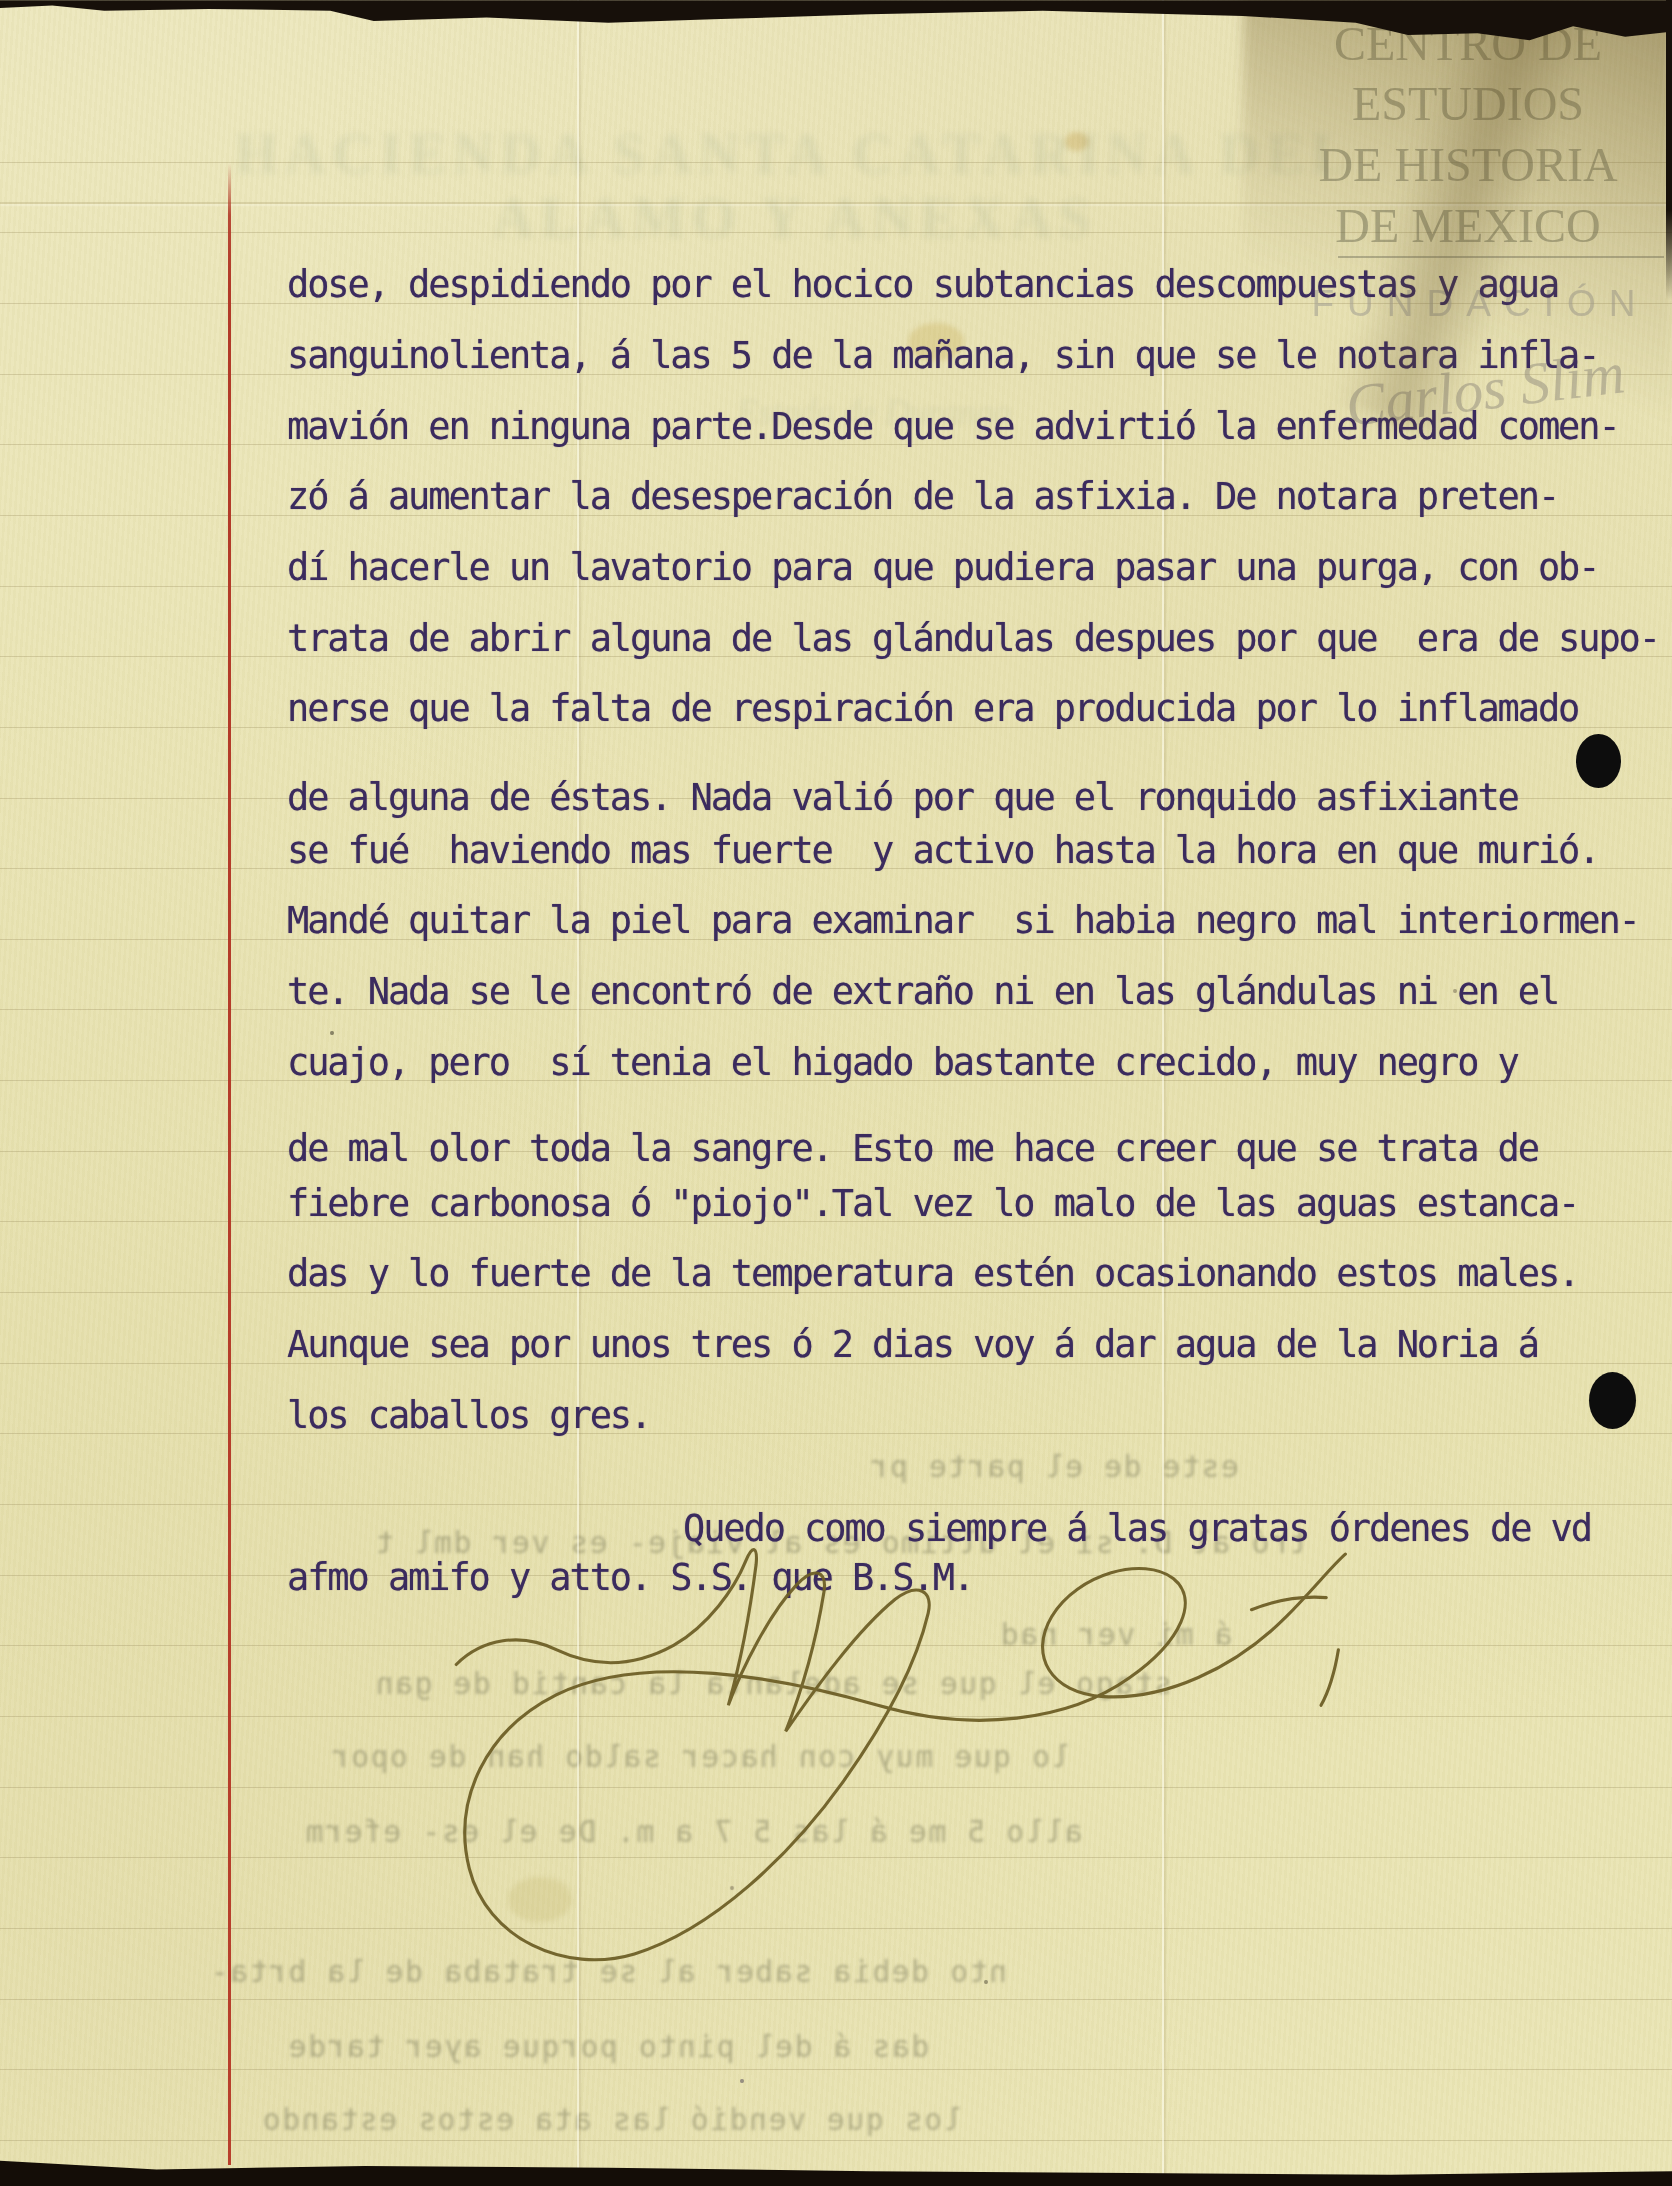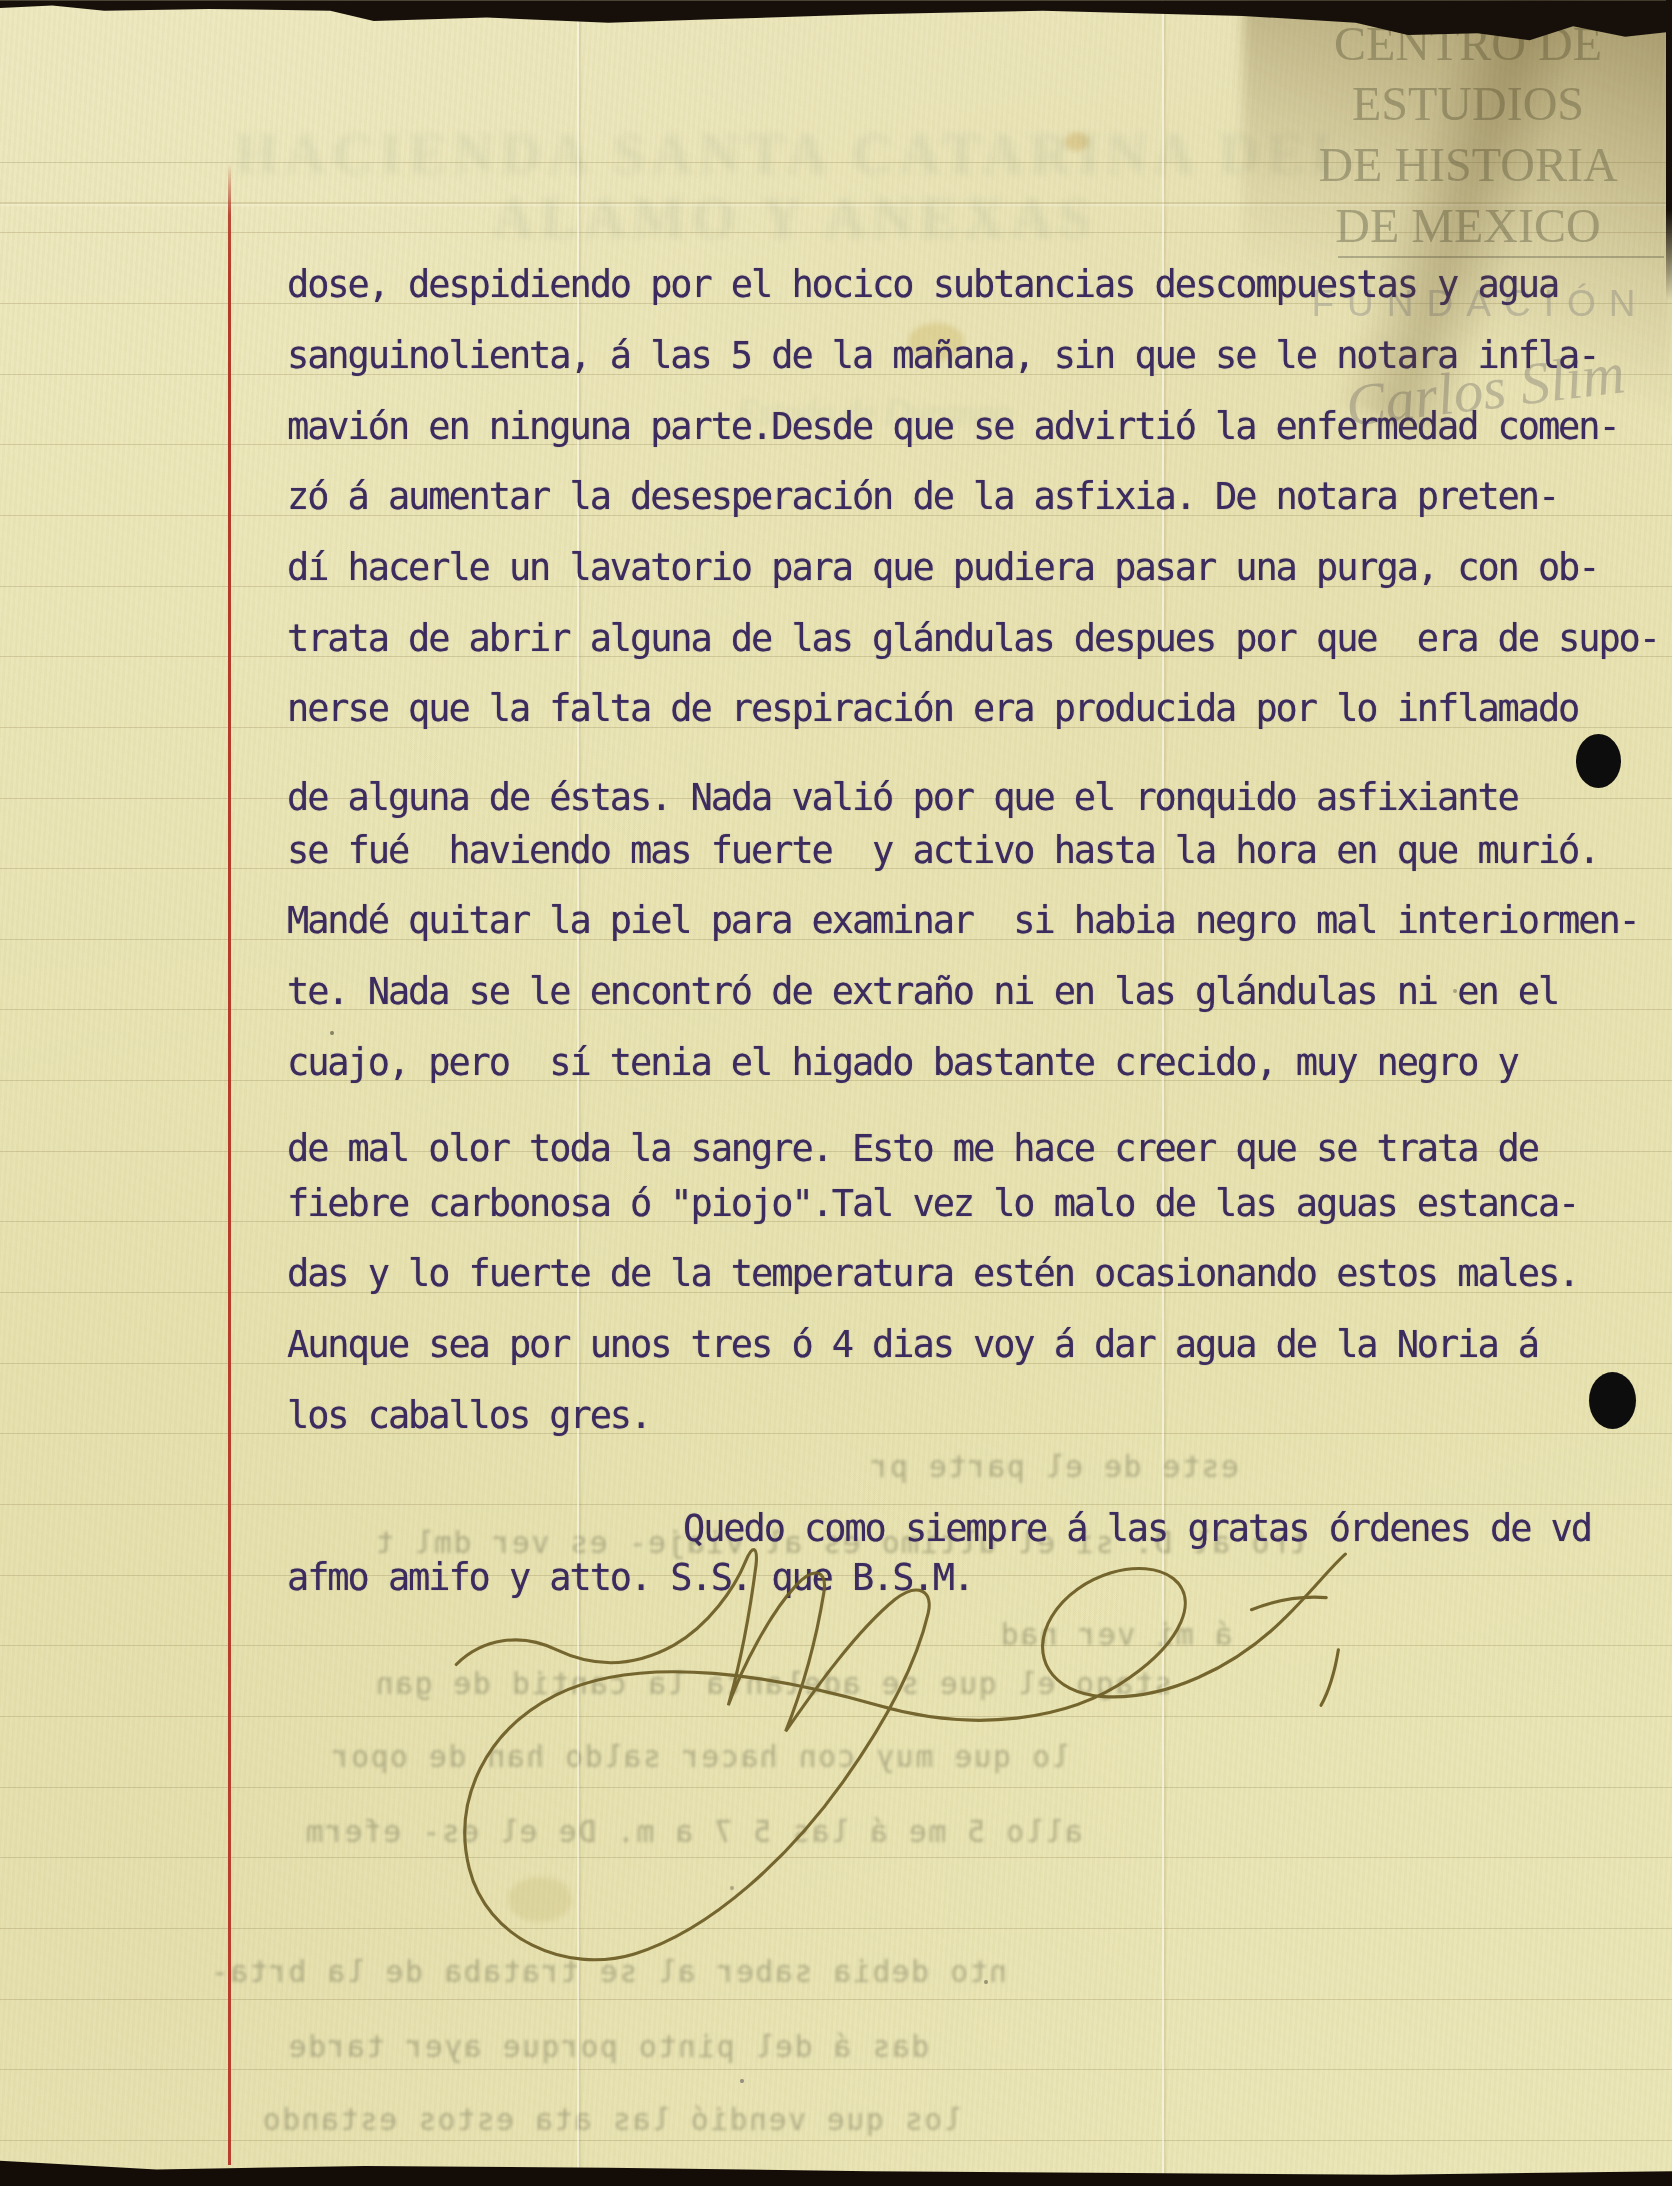--- a/index.html
+++ b/index.html
@@ -155,21 +155,21 @@
     <div class="typed" style="top: 617px;">trata de abrir alguna de las glándulas despues por que  era de supo-</div>
     <div class="typed" style="top: 687px;">nerse que la falta de respiración era producida por lo inflamado</div>
     <div class="typed" style="top: 776px;">de alguna de éstas. Nada valió por que el ronquido asfixiante</div>
     <div class="typed" style="top: 829px;">se fué  haviendo mas fuerte  y activo hasta la hora en que murió.</div>
     <div class="typed" style="top: 899px;">Mandé quitar la piel para examinar  si habia negro mal interiormen-</div>
     <div class="typed" style="top: 970px;">te. Nada se le encontró de extraño ni en las glándulas ni en el</div>
     <div class="typed" style="top: 1041px;">cuajo, pero  sí tenia el higado bastante crecido, muy negro y</div>
     <div class="typed" style="top: 1103px; margin-top: 24px;">de mal olor toda la sangre. Esto me hace creer que se trata de</div>
     <div class="typed" style="top: 1182px;">fiebre carbonosa ó "piojo".Tal vez lo malo de las aguas estanca-</div>
     <div class="typed" style="top: 1252px;">das y lo fuerte de la temperatura estén ocasionando estos males.</div>
-    <div class="typed" style="top: 1323px;">Aunque sea por unos tres ó 4 dias voy á dar agua de la Noria á</div>
+    <div class="typed" style="top: 1323px;">Aunque sea por unos tres ó 2 dias voy á dar agua de la Noria á</div>
     <div class="typed" style="top: 1394px;">los caballos gres.</div>
   </div>
 
 <div class="typed indented" style="top:1467px;">Quedo como siempre á las gratas órdenes de vd</div>
 <div class="typed" style="top:1556px;">afmo amifo y atto. S.S. que B.S.M.</div>
 
 <svg id="signature" width="1673" height="2187" viewBox="0 0 1925 2516">
   <g fill="none" stroke="#6e5f27" stroke-width="3.6" stroke-linecap="round" opacity="0.95">
     <path d="M 525 1915
              C 555 1885, 600 1878, 640 1898

